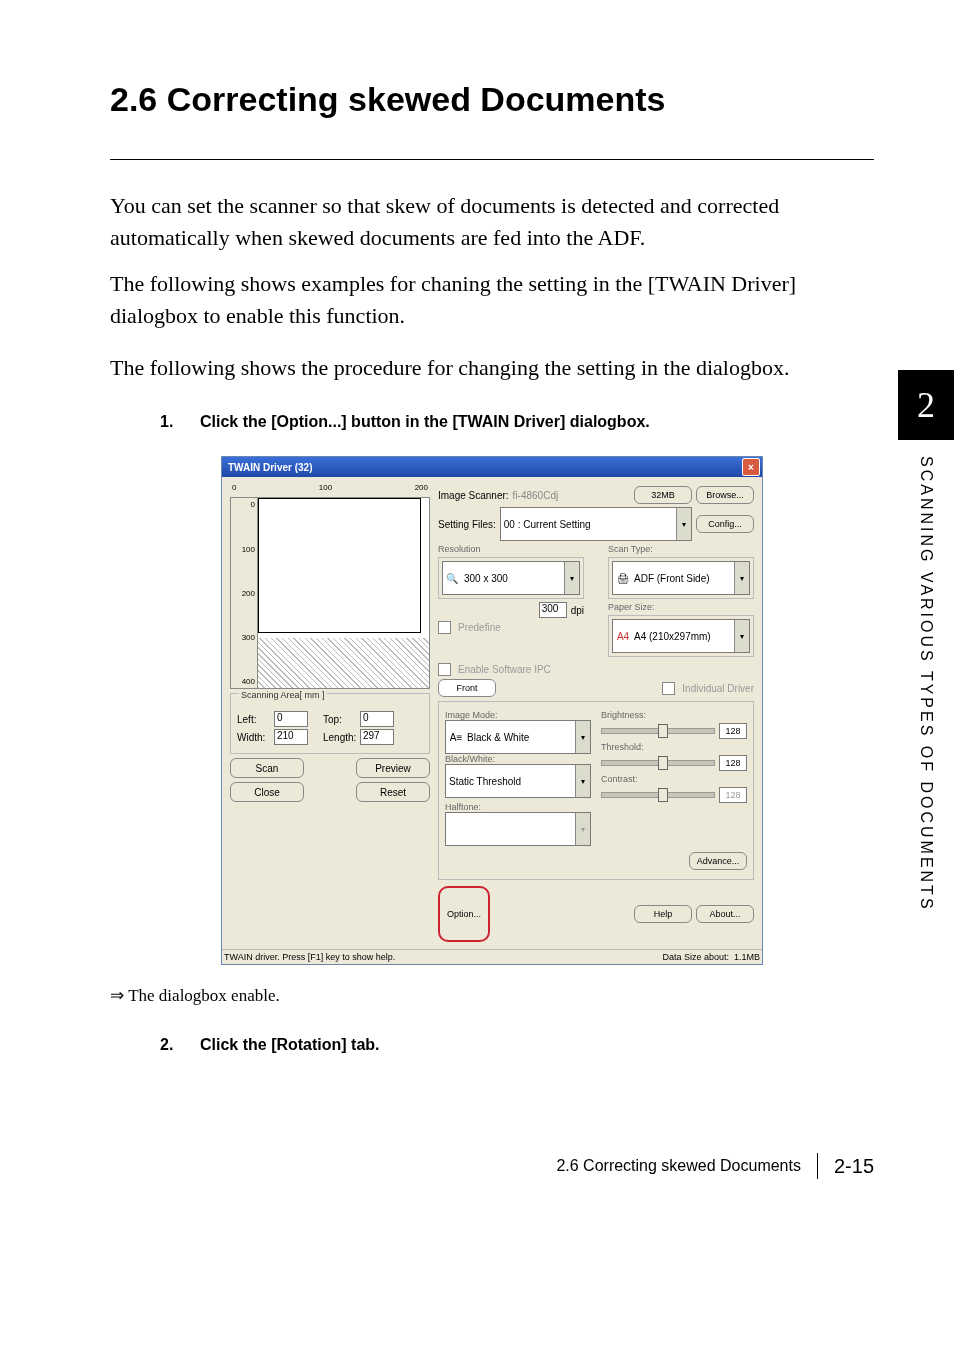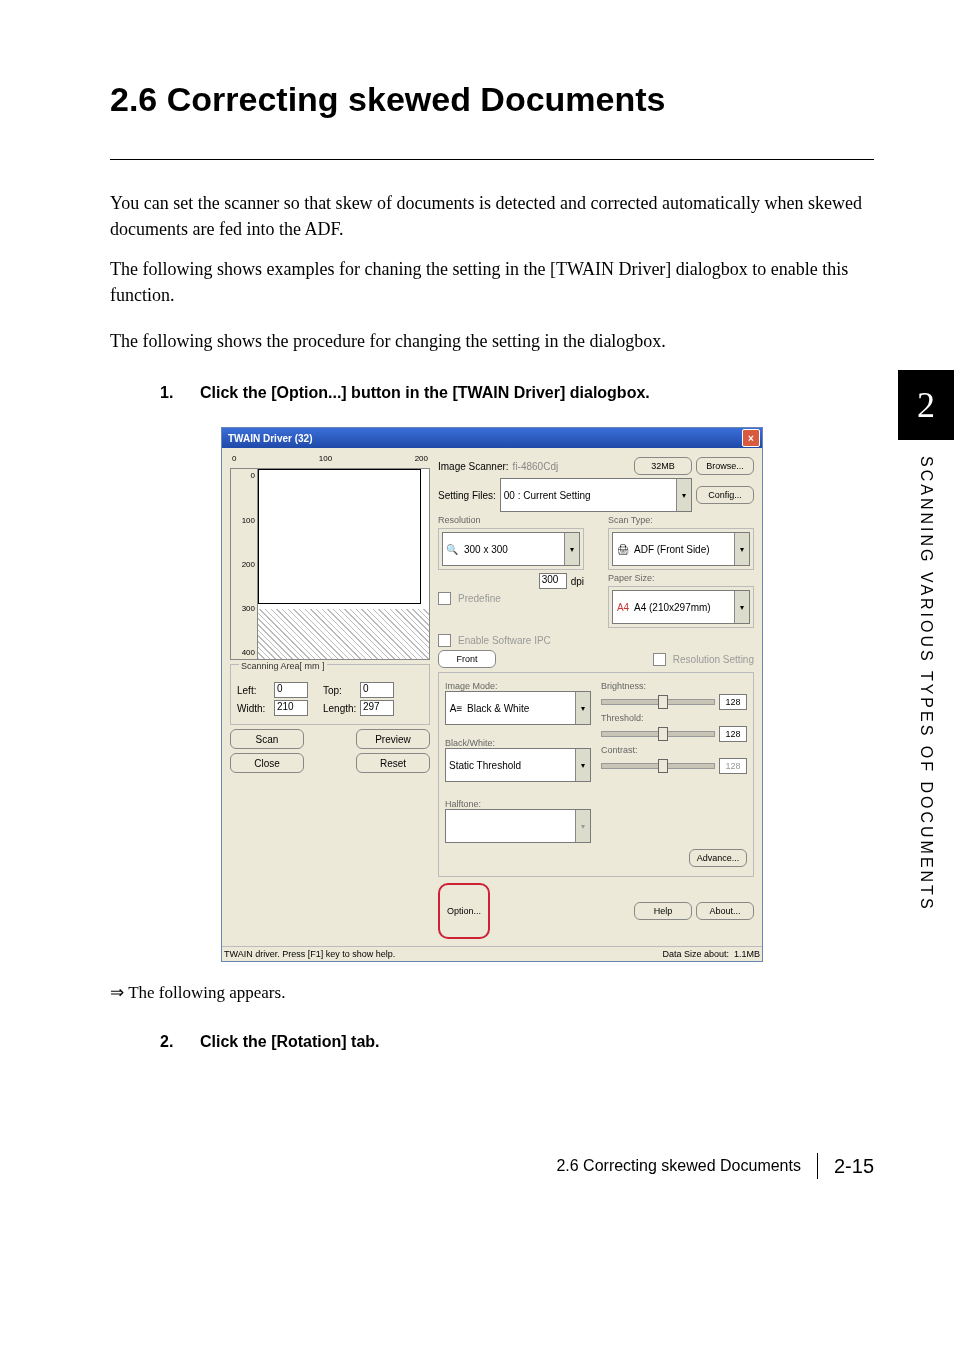--- a/index.html
+++ b/index.html
@@ -1,19 +1,19 @@
 <!DOCTYPE html>
 <html><head>
 <meta charset="utf-8">
 <style>
   html,body{margin:0;padding:0;background:#fff;font-family:"Times New Roman",serif;color:#000}
   .page{width:954px;height:1219px;position:relative;box-sizing:border-box;padding:80px 80px 0 110px}
   h1{font-family:Arial,Helvetica,sans-serif;font-weight:700;font-size:34px;margin:0 0 40px 0}
   hr.rule{border:none;border-top:1px solid #000;margin:40px 0 30px 0}
-  .para{font-size:18px;line-height:1.45;margin:0 0 14px 0;max-width:760px}
+  .para{font-size:22px;line-height:1.45;margin:0 0 14px 0;max-width:760px}
   .step{font-family:Arial,Helvetica,sans-serif;font-weight:700;font-size:16px;margin:30px 0 25px 50px;display:flex}
   .step .num{width:40px;flex:none}
   .indent{margin-left:90px}
   .arrow-line{font-size:17px;margin:15px 0 0 0}
   .side-tab{position:absolute;right:0;top:370px;width:56px;display:flex;flex-direction:column;align-items:center}
   .side-num-box{background:#000;color:#fff;width:56px;height:70px;display:flex;align-items:center;justify-content:center;font-family:"Times New Roman",serif;font-size:36px;font-weight:400}
   .side-text{font-family:Arial,Helvetica,sans-serif;font-size:16px;letter-spacing:3px;padding-top:16px;writing-mode:vertical-rl}
   .footer{position:absolute;bottom:40px;right:80px;font-size:16px;display:flex;align-items:center;gap:8px;font-family:Arial,Helvetica,sans-serif}
   .footer .pfx{}
   .footer .sep{border-left:1px solid #000;height:26px;margin:0 8px}
@@ -178,38 +178,38 @@
           </div>
 
           <div class="rrow disabled">
               <span class="chk"></span>
               <span>Enable Software IPC</span>
             </div>
           <div class="rrow">
               <span class="btn small" style="background:#fff">Front</span>
             <span style="flex:1"></span>
             <span class="chk disabled"></span>
-              <span class="disabled">Resolution Setting</span>
+              <span class="disabled">Individual Driver</span>
           </div>
 
           <div class="groupbox" style="padding-top:8px">
             <div style="display:flex;gap:10px">
               <div style="flex:1">
                 <div class="small-lbl">Image Mode:</div>
                 <span class="combo">
                     <span class="svgicon">A≡</span>
                     <span>Black &amp; White</span>
                     <span class="dd">▾</span>
                   </span>
-                <div class="small-lbl" style="margin-top:13px">Black/White:</div>
+                <div class="small-lbl" style="margin-top:0">Black/White:</div>
                 <span class="combo">
                     <span>Static Threshold</span>
                     <span class="dd">▾</span>
                   </span>
-                <div class="small-lbl disabled" style="margin-top:17px">Halftone:</div>
+                <div class="small-lbl disabled" style="margin-top:4px">Halftone:</div>
                 <span class="combo disabled">
                     <span>&nbsp;</span>
                     <span class="dd">▾</span>
                   </span>
               </div>
               <div style="flex:1">
                 <div class="small-lbl">Brightness:</div>
                 <div class="rrow">
                     <div class="slider">
                       <div class="thumb"></div>
@@ -245,21 +245,21 @@
           </div>
         </div>
       </div>
       <div class="status">
         <span>TWAIN driver. Press [F1] key to show help.</span>
         <span><span>Data Size about:</span>&nbsp;&nbsp;<span>1.1MB</span></span>
       </div>
     </div>
   </div>
 
-  <p class="arrow-line indent">⇒ The following appears.</p>
+  <p class="arrow-line indent">⇒ The dialogbox enable.</p>
 
   <div class="step">
     <span class="num">2.</span>
     <span>Click the [Rotation] tab.</span>
   </div>
 
   <div class="side-tab">
     <div class="side-num-box">2</div>
     <div class="side-text">SCANNING VARIOUS TYPES OF DOCUMENTS</div>
   </div>

